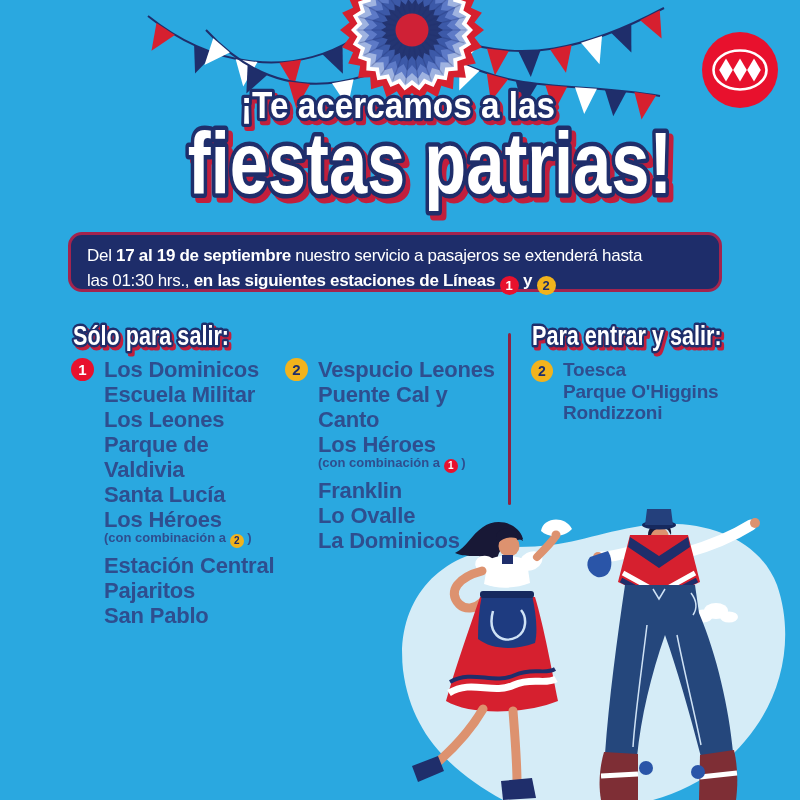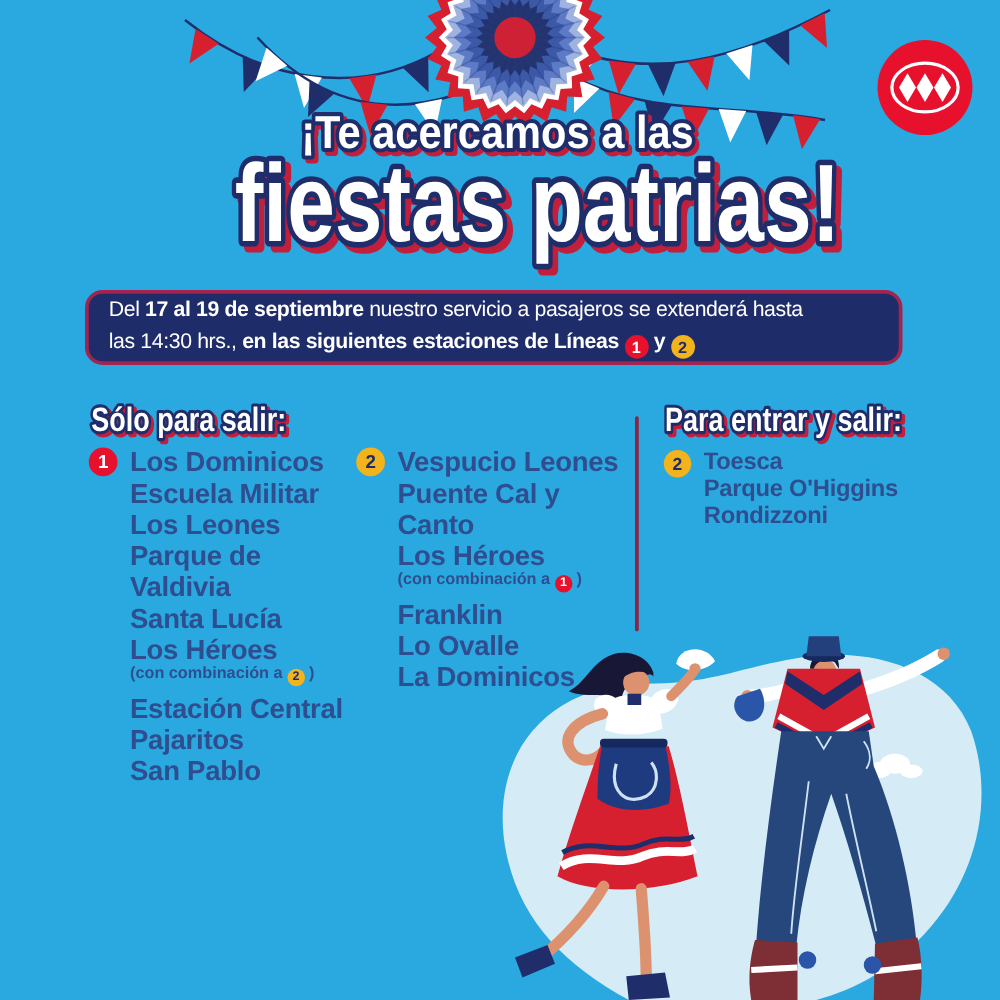--- a/index.html
+++ b/index.html
@@ -12,21 +12,21 @@
   #decor{position:absolute; inset:0; z-index:1; pointer-events:none;}
 
   
   .banner{
     position:absolute; left:68px; top:232px; width:654px; height:60px; z-index:2;
     box-sizing:border-box;
     background:var(--banner_bg,#1e2d6a);
     border:3px solid var(--banner_border,#a3244e);
     border-radius:14px;
     color:#fff; font-size:17px; letter-spacing:-0.3px;
-    padding:0 16px 0 16px; line-height:25px; white-space:nowrap;
+    padding:8px 16px 0 16px; line-height:25px; white-space:nowrap;
   }
   .banner b{font-weight:700;}
   .badge{
     display:inline-flex; align-items:center; justify-content:center;
     width:19px; height:19px; border-radius:50%;
     font-size:13px; font-weight:700; vertical-align:-4px; letter-spacing:0;
   }
   [data-line="1"].badge, [data-line="1"].col-badge, [data-line="1"].mini-badge{
     background:var(--line1_red,#e8112d); color:#fff;
   }
@@ -228,21 +228,21 @@
         <path stroke="#ffffff" stroke-width="5" fill="none" d="M216,291 L253,289"></path>
         <path stroke="#ffffff" stroke-width="5" fill="none" d="M315,292 L352,288"></path>
         <circle cx="261" cy="283" r="7" fill="#2a55a8"></circle>
         <circle cx="313" cy="287" r="7" fill="#2a55a8"></circle>
       </g>
     </g>
   </svg>
 
   <div class="banner">
     <div><span>Del </span><b>17 al 19 de septiembre</b><span> nuestro servicio a pasajeros se extenderá hasta</span></div>
-    <div><span>las 14:30 hrs., </span><b>en las siguientes estaciones de Líneas</b>
+    <div><span>las 01:30 hrs., </span><b>en las siguientes estaciones de Líneas</b>
       <span class="badge" data-line="1">1</span>
       <b>y</b>
       <span class="badge" data-line="2">2</span>
     </div>
   </div>
 
   <div class="divider"></div>
 
   <div class="col" style="left:71px; top:357px; width:205px;">
     <span class="col-badge" data-line="1">1</span>

